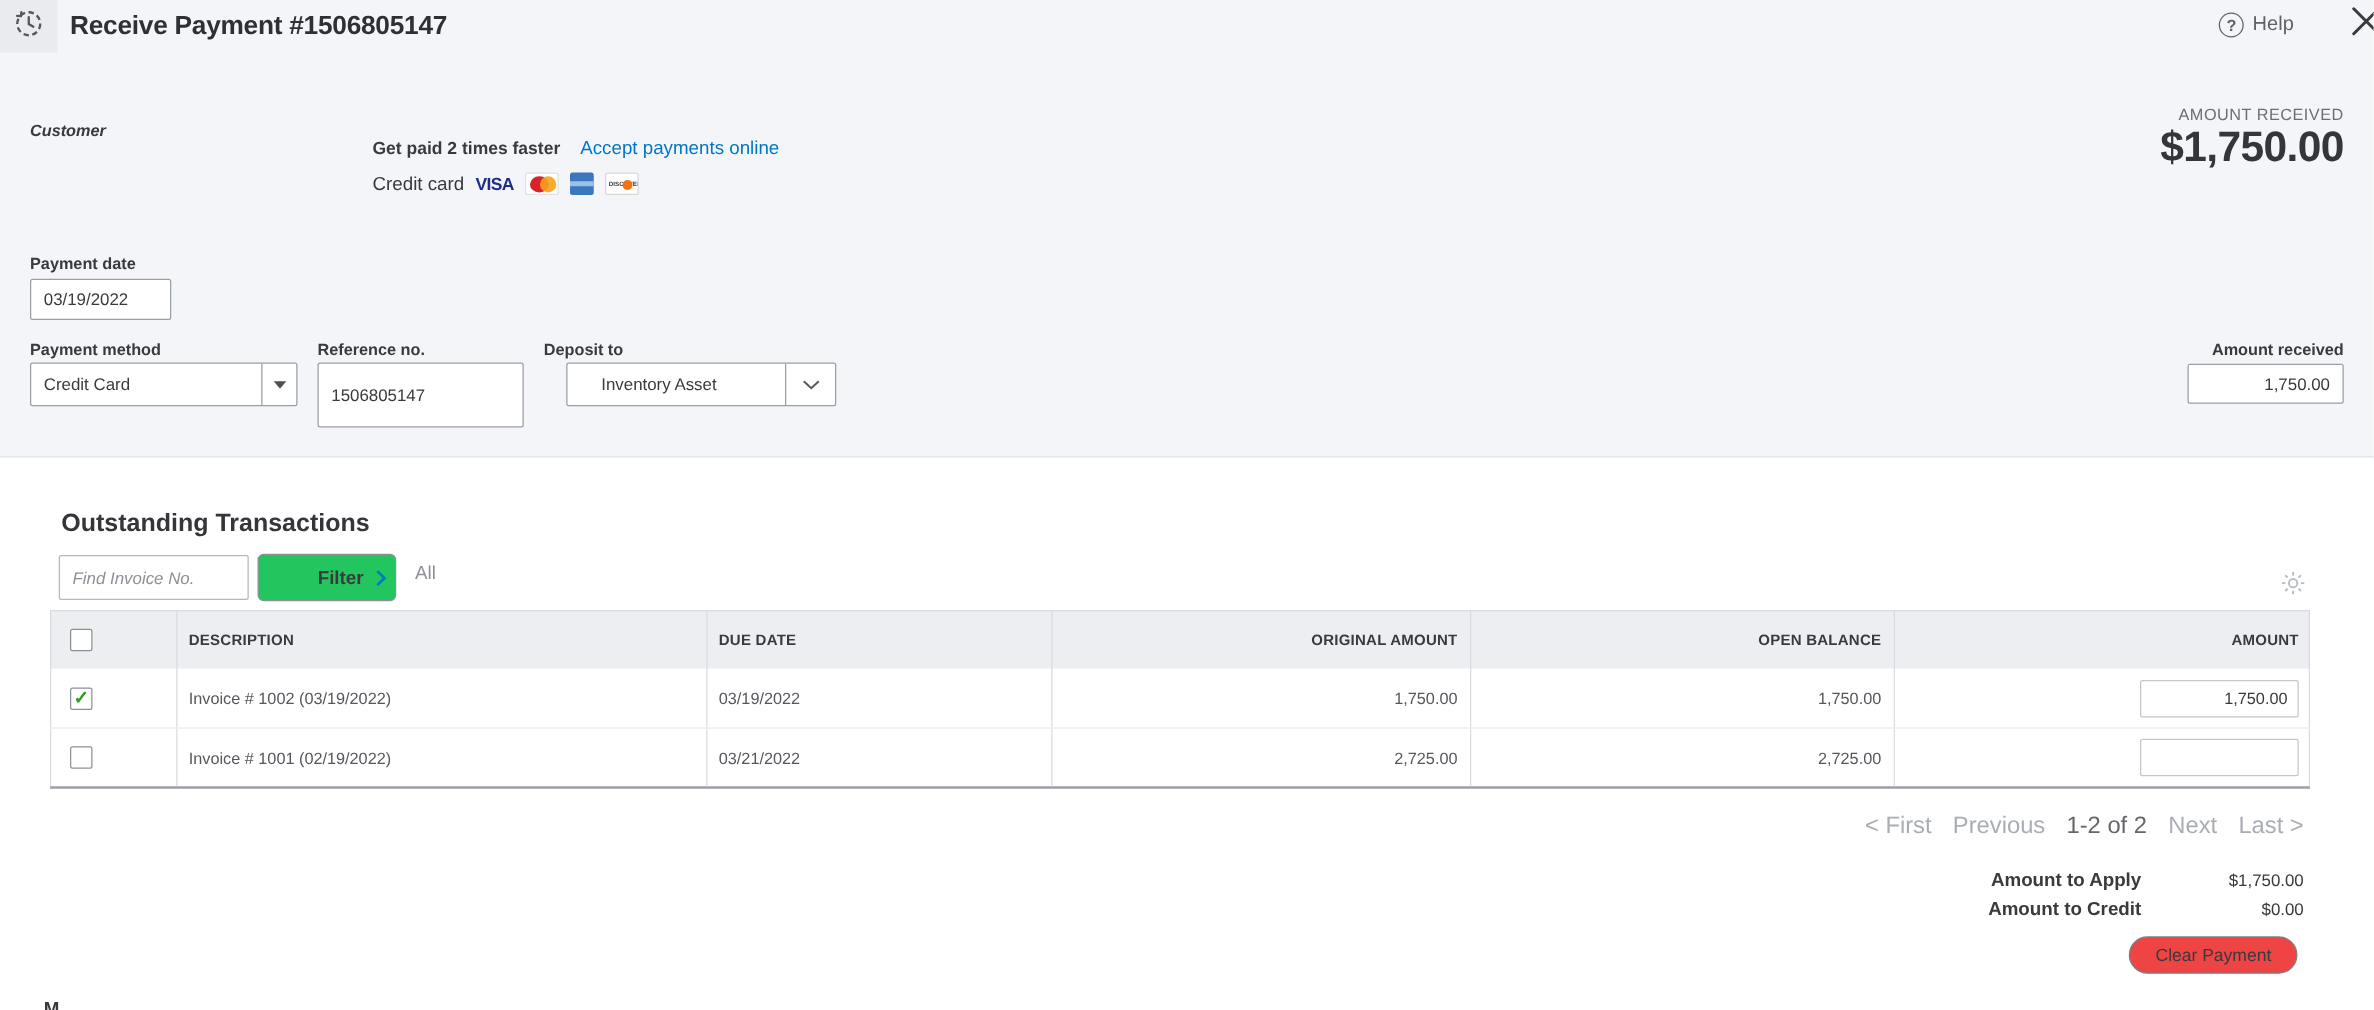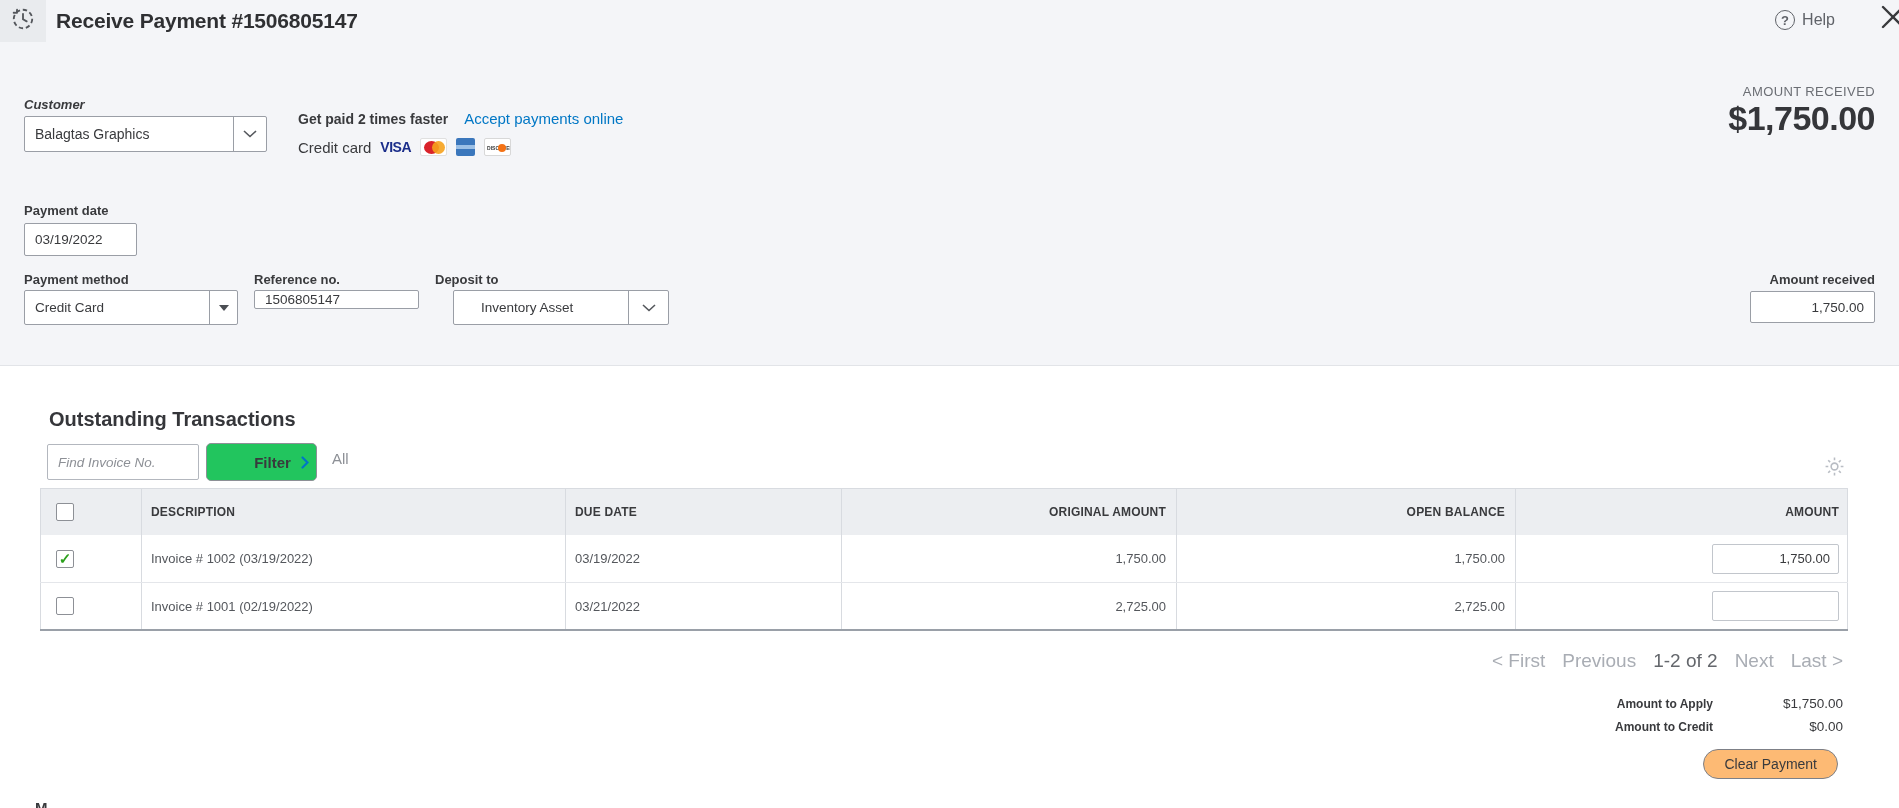--- a/index.html
+++ b/index.html
@@ -96,24 +96,24 @@
                text-align:right; padding:0 8px; }
 
   
   .pagination { position:absolute; right:56px; top:650px; display:flex; gap:17px;
                 font-size:19px; color:#a9adb4; }
   .pagination .pg-range { color:#64676c; }
   .pagination span { cursor:pointer; }
 
   
   .sum-row { position:absolute; right:56px; display:flex; align-items:baseline; }
-  .sum-label { font-size:12px; font-weight:700; color:#393a3d; }
+  .sum-label { font-size:15px; font-weight:700; color:#393a3d; }
   .sum-value { width:130px; text-align:right; font-size:13.5px; color:#393a3d; }
   .clear-btn { position:absolute; right:61px; top:749px; height:30px; padding:0 20px;
-               background:#fdba74; border:1px solid #7d8087; border-radius:15px;
+               background:#ef4444; border:1px solid #7d8087; border-radius:15px;
                font-family:"Liberation Sans",sans-serif; font-size:14px; color:#393a3d; cursor:pointer; }
 
   .memo-clip { position:absolute; left:35px; top:799px; height:9px; overflow:hidden;
                font-size:15px; font-weight:700; color:#393a3d; }
 </style>
 </head>
 <body>
 
 <div class="app">
   <div class="form-bg"></div>
@@ -133,28 +133,20 @@
     <span class="help-label">Help</span>
   </div>
   <div class="close-x">
     <svg width="30" height="30" viewBox="0 0 30 30" stroke="#393a3d" stroke-width="2.4" stroke-linecap="round">
       <line x1="5" y1="5" x2="25" y2="25"></line>
         <line x1="25" y1="5" x2="5" y2="25"></line>
     </svg>
   </div>
 
   <div class="fld-label" style="left:24px; top:97px;font-style:italic;">Customer</div>
-  <div class="selectbox" style="left:24px; top:116px; width:243px; height:36px;">
-    <span class="sel-text">Balagtas Graphics</span>
-    <span class="sel-btn">
-      <svg width="14" height="8" viewBox="0 0 14 8" fill="none" stroke="#54575c" stroke-width="1.6">
-          <path d="M1 1l6 5.5L13 1"></path>
-        </svg>
-    </span>
-  </div>
 
   <div class="promo-line1">
     <span class="promo-strong">Get paid 2 times faster</span>
     <span class="promo-link">Accept payments online</span>
   </div>
   <div class="promo-line2">
     <span class="cc-label">Credit card</span>
     <span class="visa-word">VISA</span>
     <span class="card-badge mc-badge">
         <span class="c1"></span>
@@ -177,21 +169,21 @@
 
   <div class="fld-label" style="left:24px; top:272px;">Payment method</div>
   <div class="selectbox" style="left:24px; top:290px; width:214px; height:35px;">
     <span class="sel-text" style="font-size:13.5px;">Credit Card</span>
     <span class="sel-btn" style="width:28px;">
         <span class="tri-down"></span>
       </span>
   </div>
 
   <div class="fld-label" style="left:254px; top:272px;">Reference no.</div>
-  <input class="txtinput" style="left: 254px; top: 290px; width: 165px; height: 19px;" value="1506805147">
+  <input class="txtinput" style="left: 254px; top: 290px; width: 165px; height: 52px;" value="1506805147">
 
   <div class="fld-label" style="left:435px; top:272px;">Deposit to</div>
   <div class="selectbox" style="left:453px; top:290px; width:216px; height:35px;padding-left:17px;">
     <span class="sel-text" style="font-size:13.5px;">Inventory Asset</span>
     <span class="sel-btn" style="width:40px;">
       <svg width="14" height="8" viewBox="0 0 14 8" fill="none" stroke="#54575c" stroke-width="1.6">
           <path d="M1 1l6 5.5L13 1"></path>
         </svg>
     </span>
   </div>

